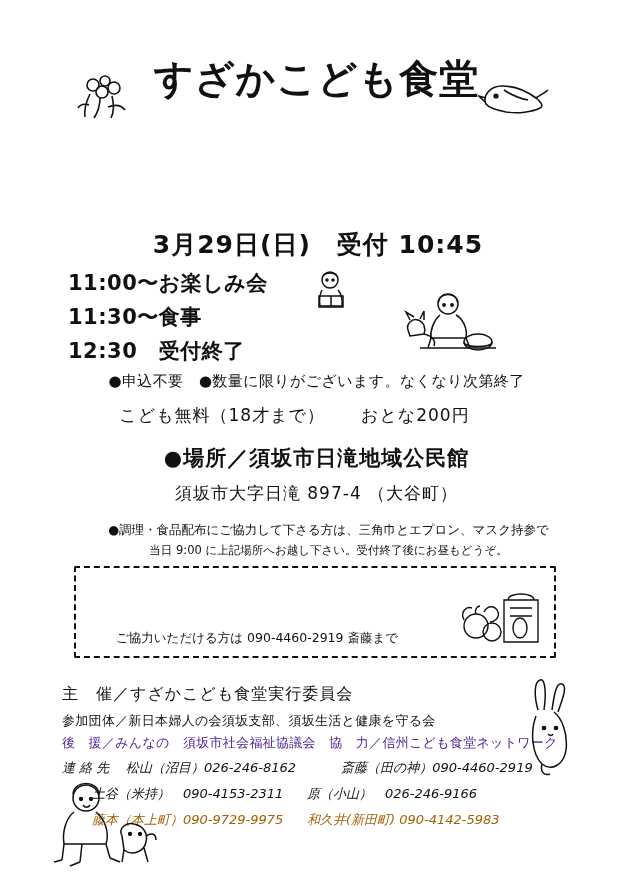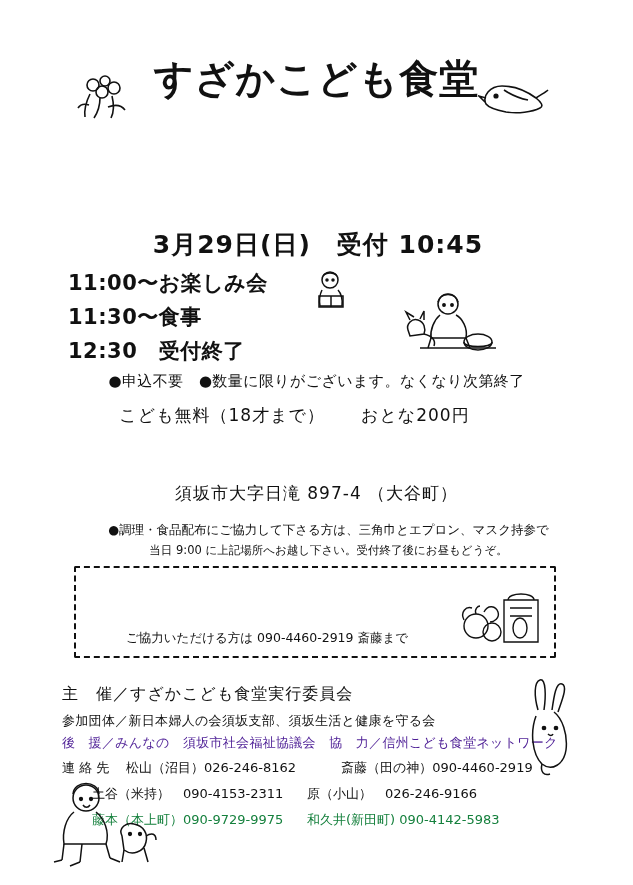--- a/index.html
+++ b/index.html
@@ -142,21 +142,21 @@
     font-size: 16.5px;
   }
   .donation .d2 {
     position: absolute;
     left: 22px;
     top: 36px;
     font-size: 15.5px;
   }
   .donation .d3 {
     position: absolute;
-    left: 50px;
+    left: 40px;
     top: 62px;
     font-size: 12.5px;
   }
 
   
   .orgs {
     position: absolute;
     left: 62px;
     top: 684px;
     width: 520px;
@@ -174,31 +174,32 @@
   }
   .orgs .faded { color: #4c1d95; }
 
   
   .contacts {
     position: absolute;
     left: 62px;
     top: 759px;
     width: 530px;
     font-size: 13px;
+    font-style: italic;
   }
   .contacts .crow {
     display: flex;
     margin-bottom: 8px;
     white-space: nowrap;
   }
   .contacts .lead { width: 64px; }
   .contacts .c-left { width: 215px; }
   .contacts .c-right { width: 240px; }
   .contacts .indent { margin-left: 30px; }
-  .contacts .faded { color: #15803d; }
+  .contacts .faded { color: #a16207; }
 
   svg { display: block; }
 </style>
 </head>
 <body>
 
 <div class="page">
 
   <div class="doodle" style="left:76px; top:72px;">
     <svg width="56" height="48" viewBox="0 0 56 48">
@@ -268,20 +269,21 @@
         <path d="M24 44 C32 46 36 50 34 56"></path>
         <ellipse cx="78" cy="52" rx="14" ry="8"></ellipse>
         <path d="M64 52 C64 58 92 58 92 52"></path>
         <path d="M20 58 L96 58"></path>
       </g>
     </svg>
   </div>
 
   <div class="notes">●申込不要　●数量に限りがございます。なくなり次第終了</div>
   <div class="fee">こども無料（18才まで）　　おとな200円</div>
+  <div class="place">●場所／須坂市日滝地域公民館</div>
   <div class="address">須坂市大字日滝 897-4 （大谷町）</div>
 
   <div class="helpnote">
     <div>●調理・食品配布にご協力して下さる方は、三角巾とエプロン、マスク持参で</div>
     <div class="small2">当日 9:00 に上記場所へお越し下さい。受付終了後にお昼もどうぞ。</div>
   </div>
 
   <div class="donation">
     <div class="d3">ご協力いただける方は 090-4460-2919 斎藤まで</div>
   </div>

